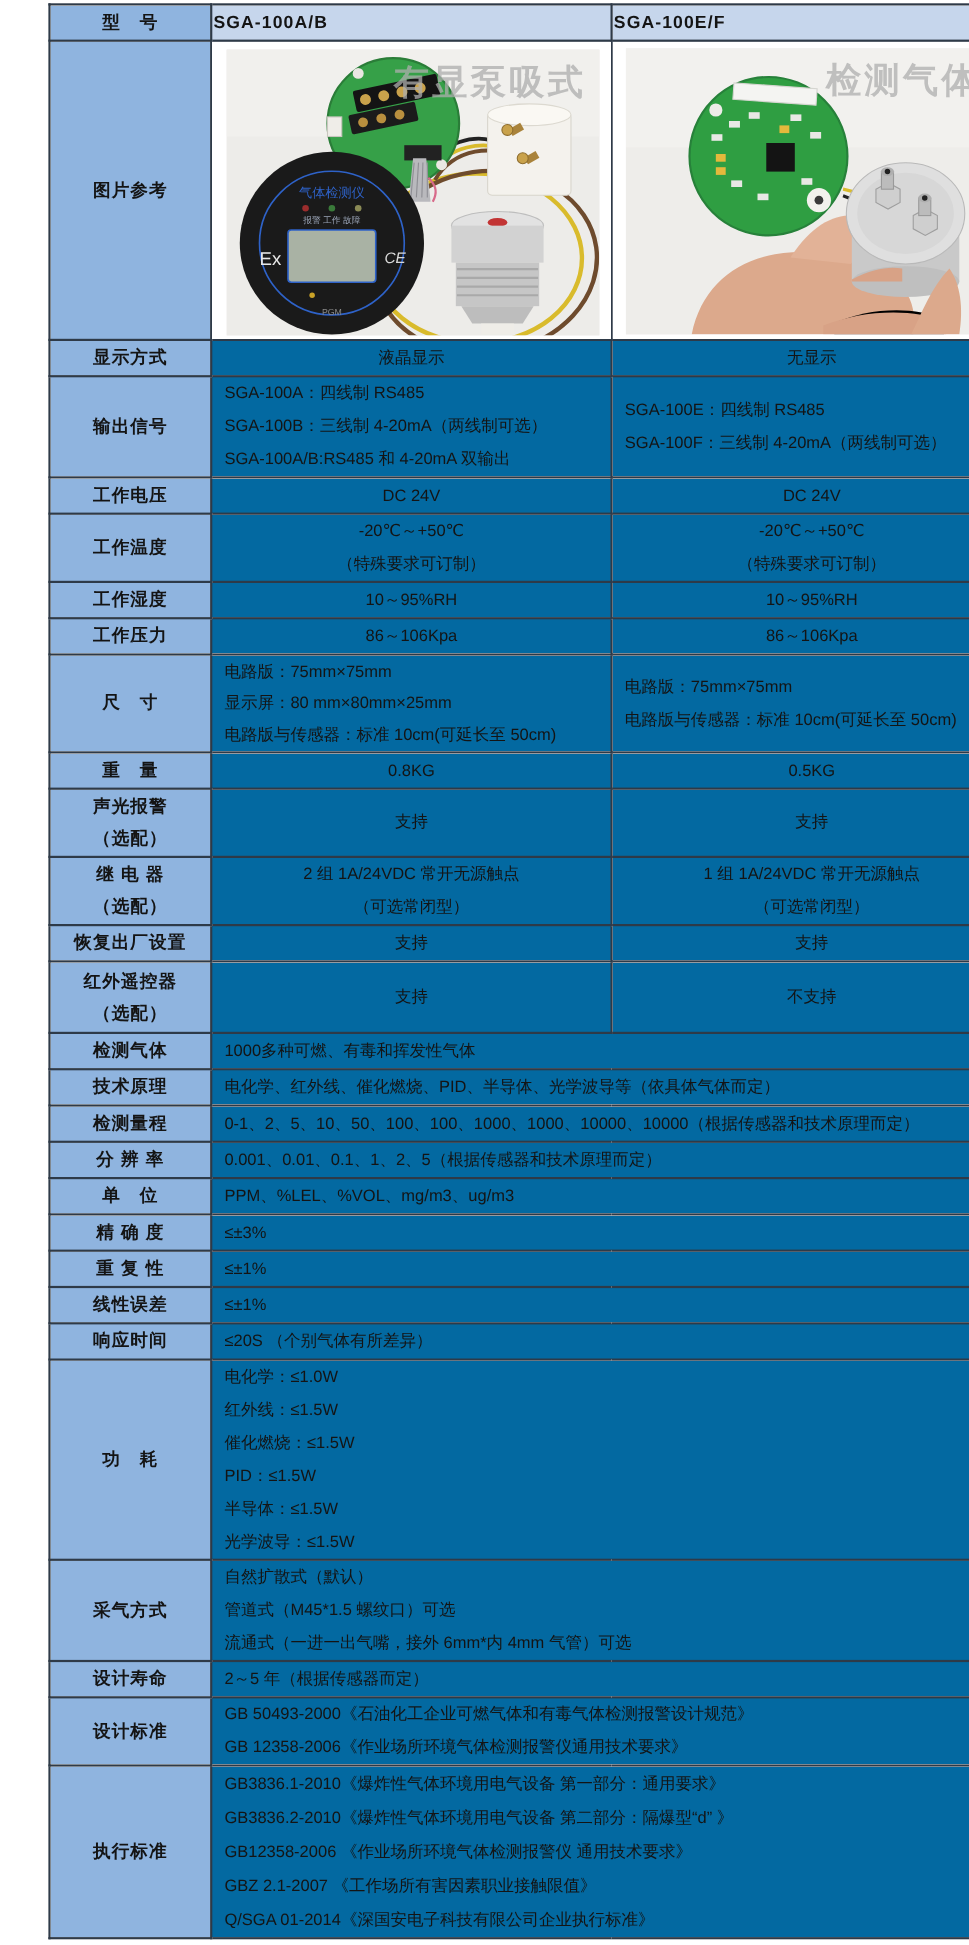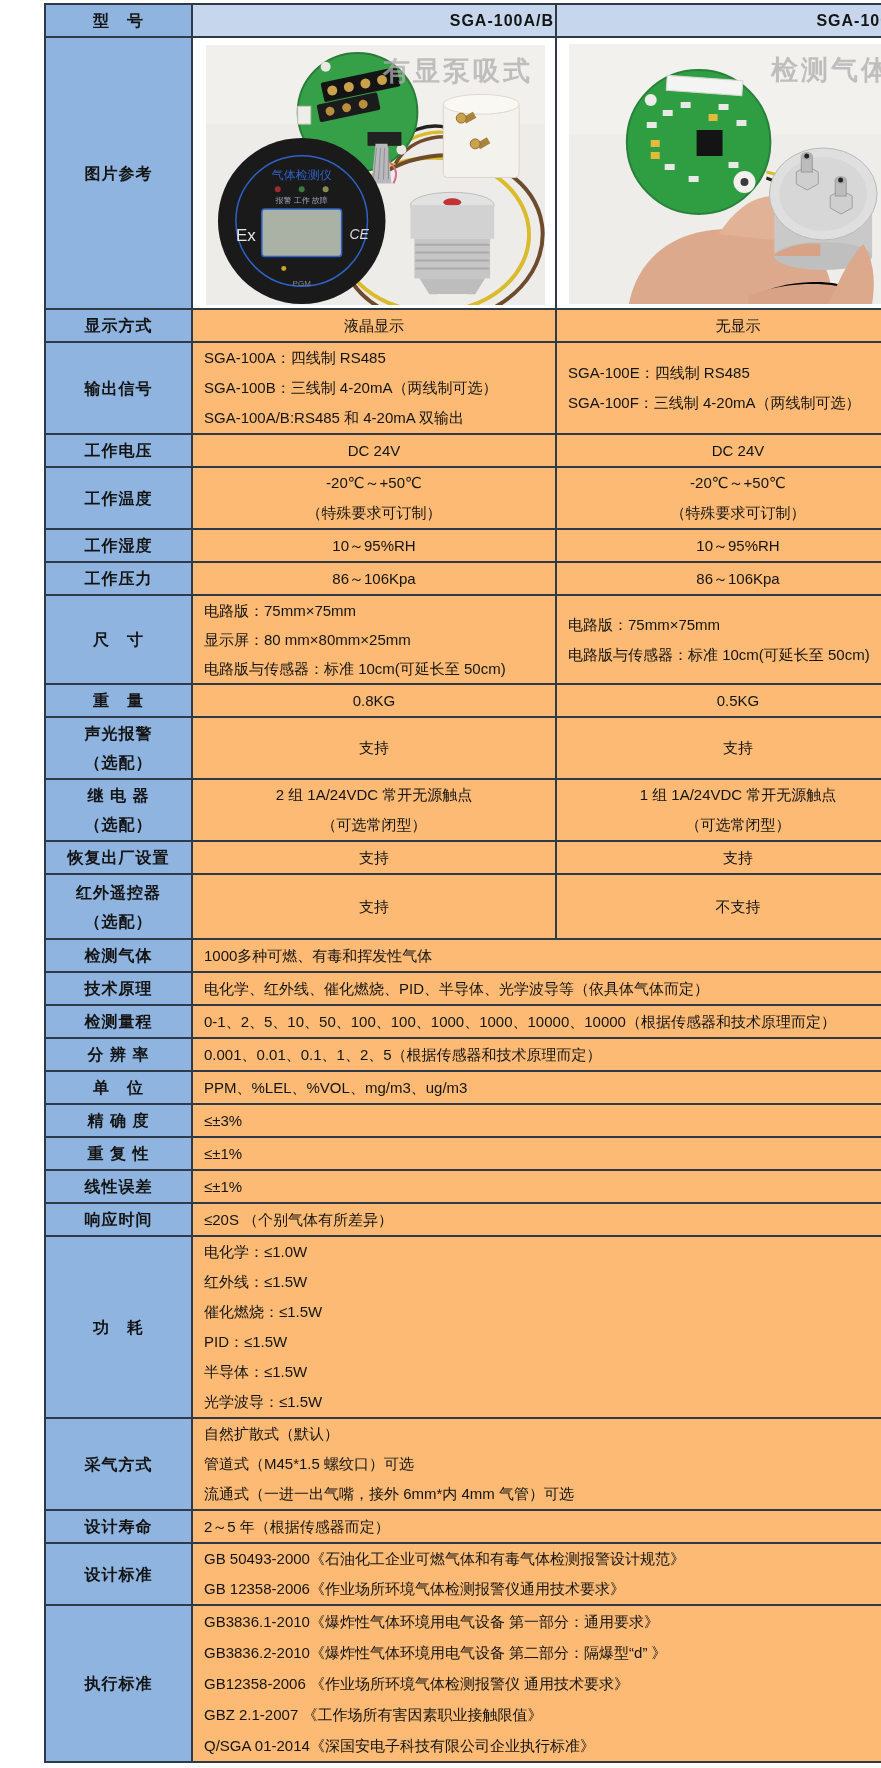--- a/index.html
+++ b/index.html
@@ -2,30 +2,30 @@
 <html><head>
 <meta charset="utf-8">
 <style>
   html,body{margin:0;padding:0;background:#ffffff;}
   body{font-family:"Liberation Sans","DejaVu Sans",sans-serif;color:#141414;}
   .page{width:881px;height:1768px;position:relative;background:#ffffff;overflow:hidden;margin-left:41px;}
   table.spec{border-collapse:collapse;table-layout:fixed;margin:3px 0 0 3px;width:875px;}
   td{border:2px solid #2E3A48;overflow:hidden;vertical-align:middle;box-sizing:border-box;}
   td.lbl{background:#8FB4DF;font-weight:bold;text-align:center;font-size:16px;
          white-space:pre-line;line-height:29px;letter-spacing:1px;}
-  td.hcell{background:#C6D6EC;text-align:right;font-size:16px;font-weight:bold;letter-spacing:1px;}
-  td.val{background:#fdba74;text-align:center;font-size:15px;white-space:pre-line;
+  td.hcell{background:#C6D6EC;text-align:left;font-size:16px;font-weight:bold;letter-spacing:1px;}
+  td.val{background:#0369a1;text-align:center;font-size:15px;white-space:pre-line;
          line-height:30px;padding:0 6px;}
   td.val.left{text-align:left;padding:0 8px 0 11px;}
   td.photocell{background:#ffffff;position:relative;padding:0;}
   .photo{position:absolute;background:#EDECE9;overflow:hidden;}
   .photo.ph-left{left:13px;right:10px;top:7px;bottom:3px;}
   .photo.ph-right{left:12px;right:16px;top:6px;bottom:4px;}
   .photo svg{position:absolute;left:0;top:0;width:100%;height:100%;}
-  .watermark{position:absolute;top:8px;right:12px;font-size:27px;color:#AEAEae;
+  .watermark{position:absolute;top:8px;right:12px;font-size:32px;color:#AEAEae;
              letter-spacing:3px;font-weight:bold;opacity:.75;}
 </style>
 </head>
 <body>
 
 <div class="page">
 <table class="spec">
   <colgroup>
         <col style="width:147px">
         <col style="width:364px">

